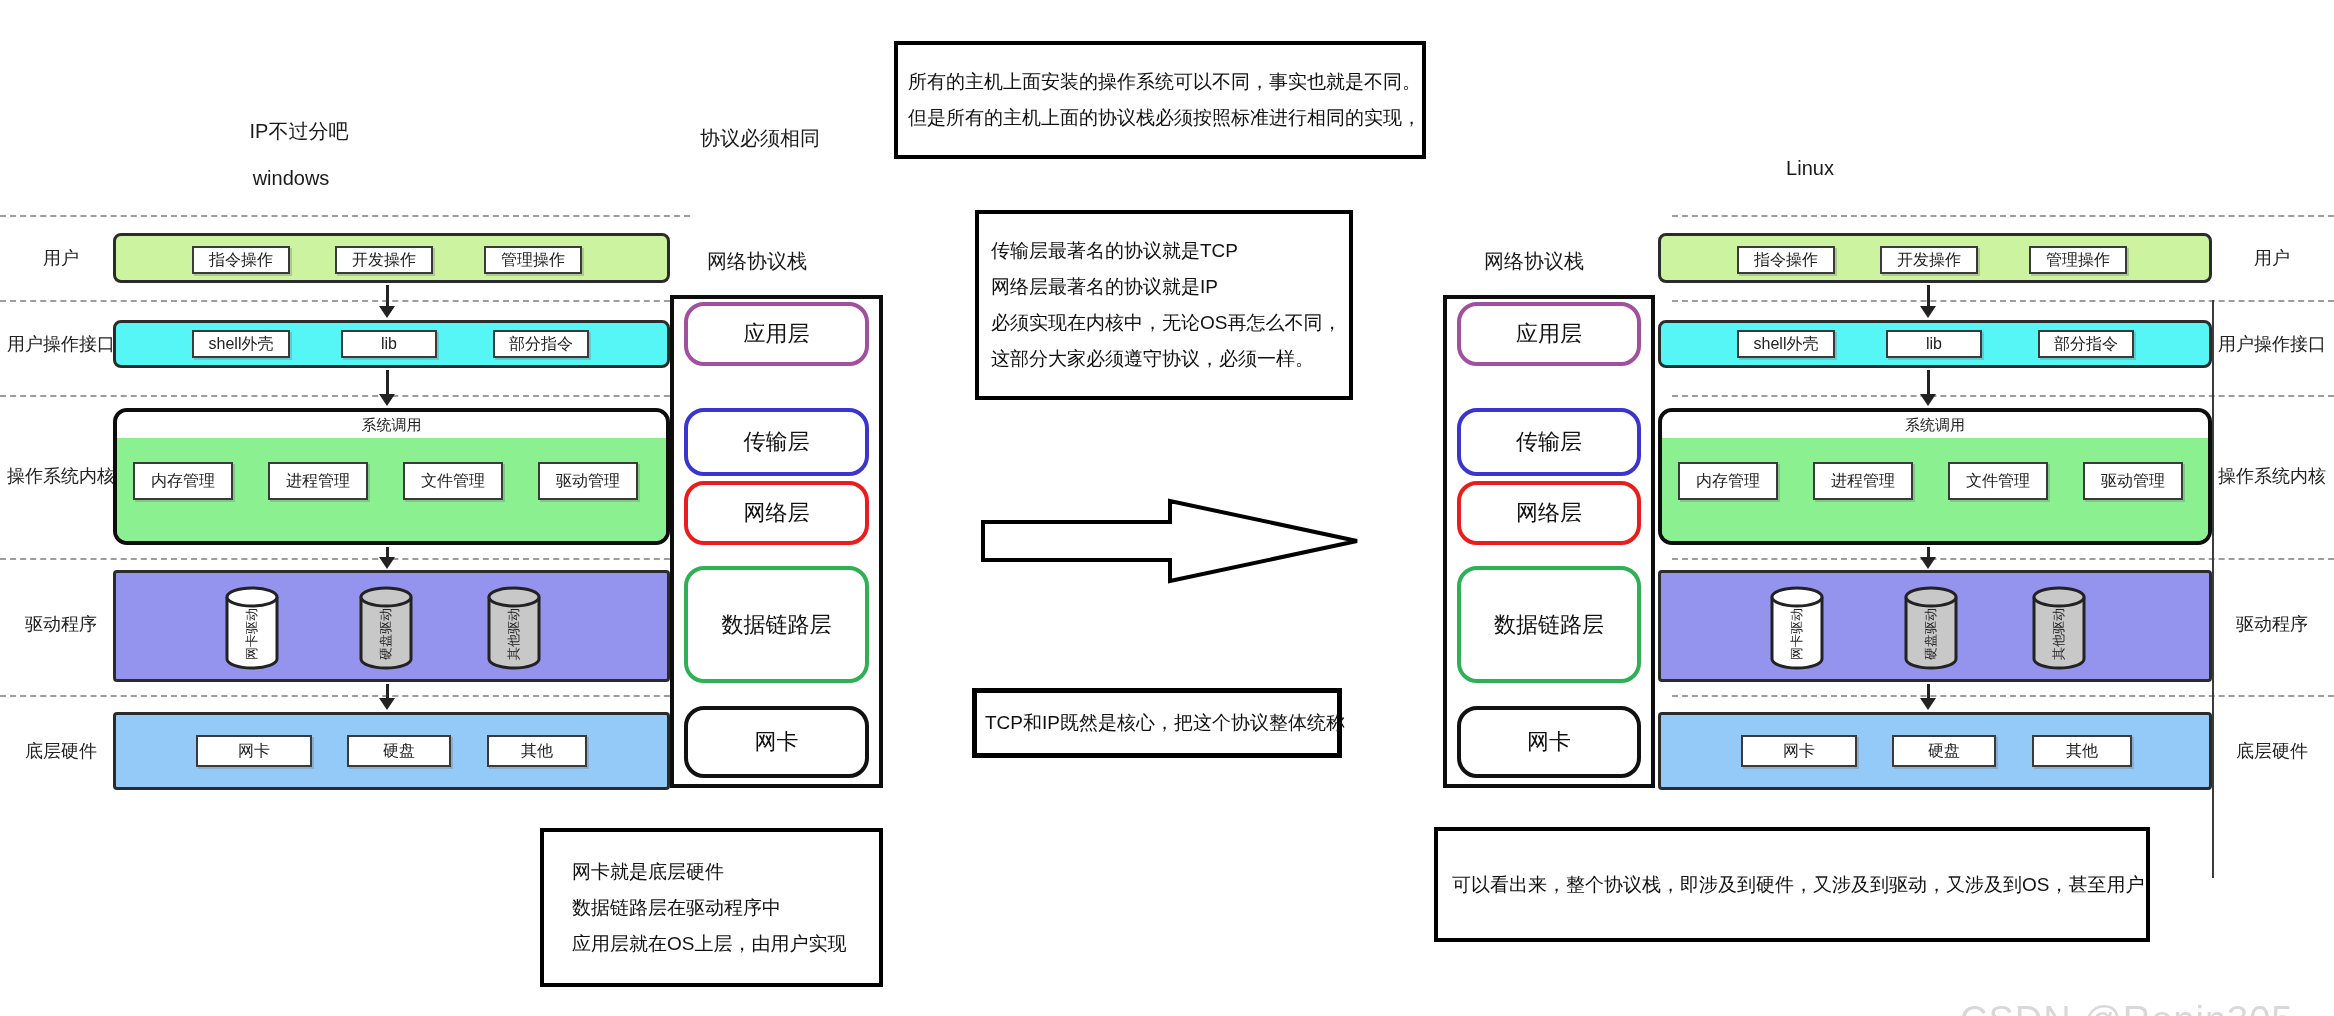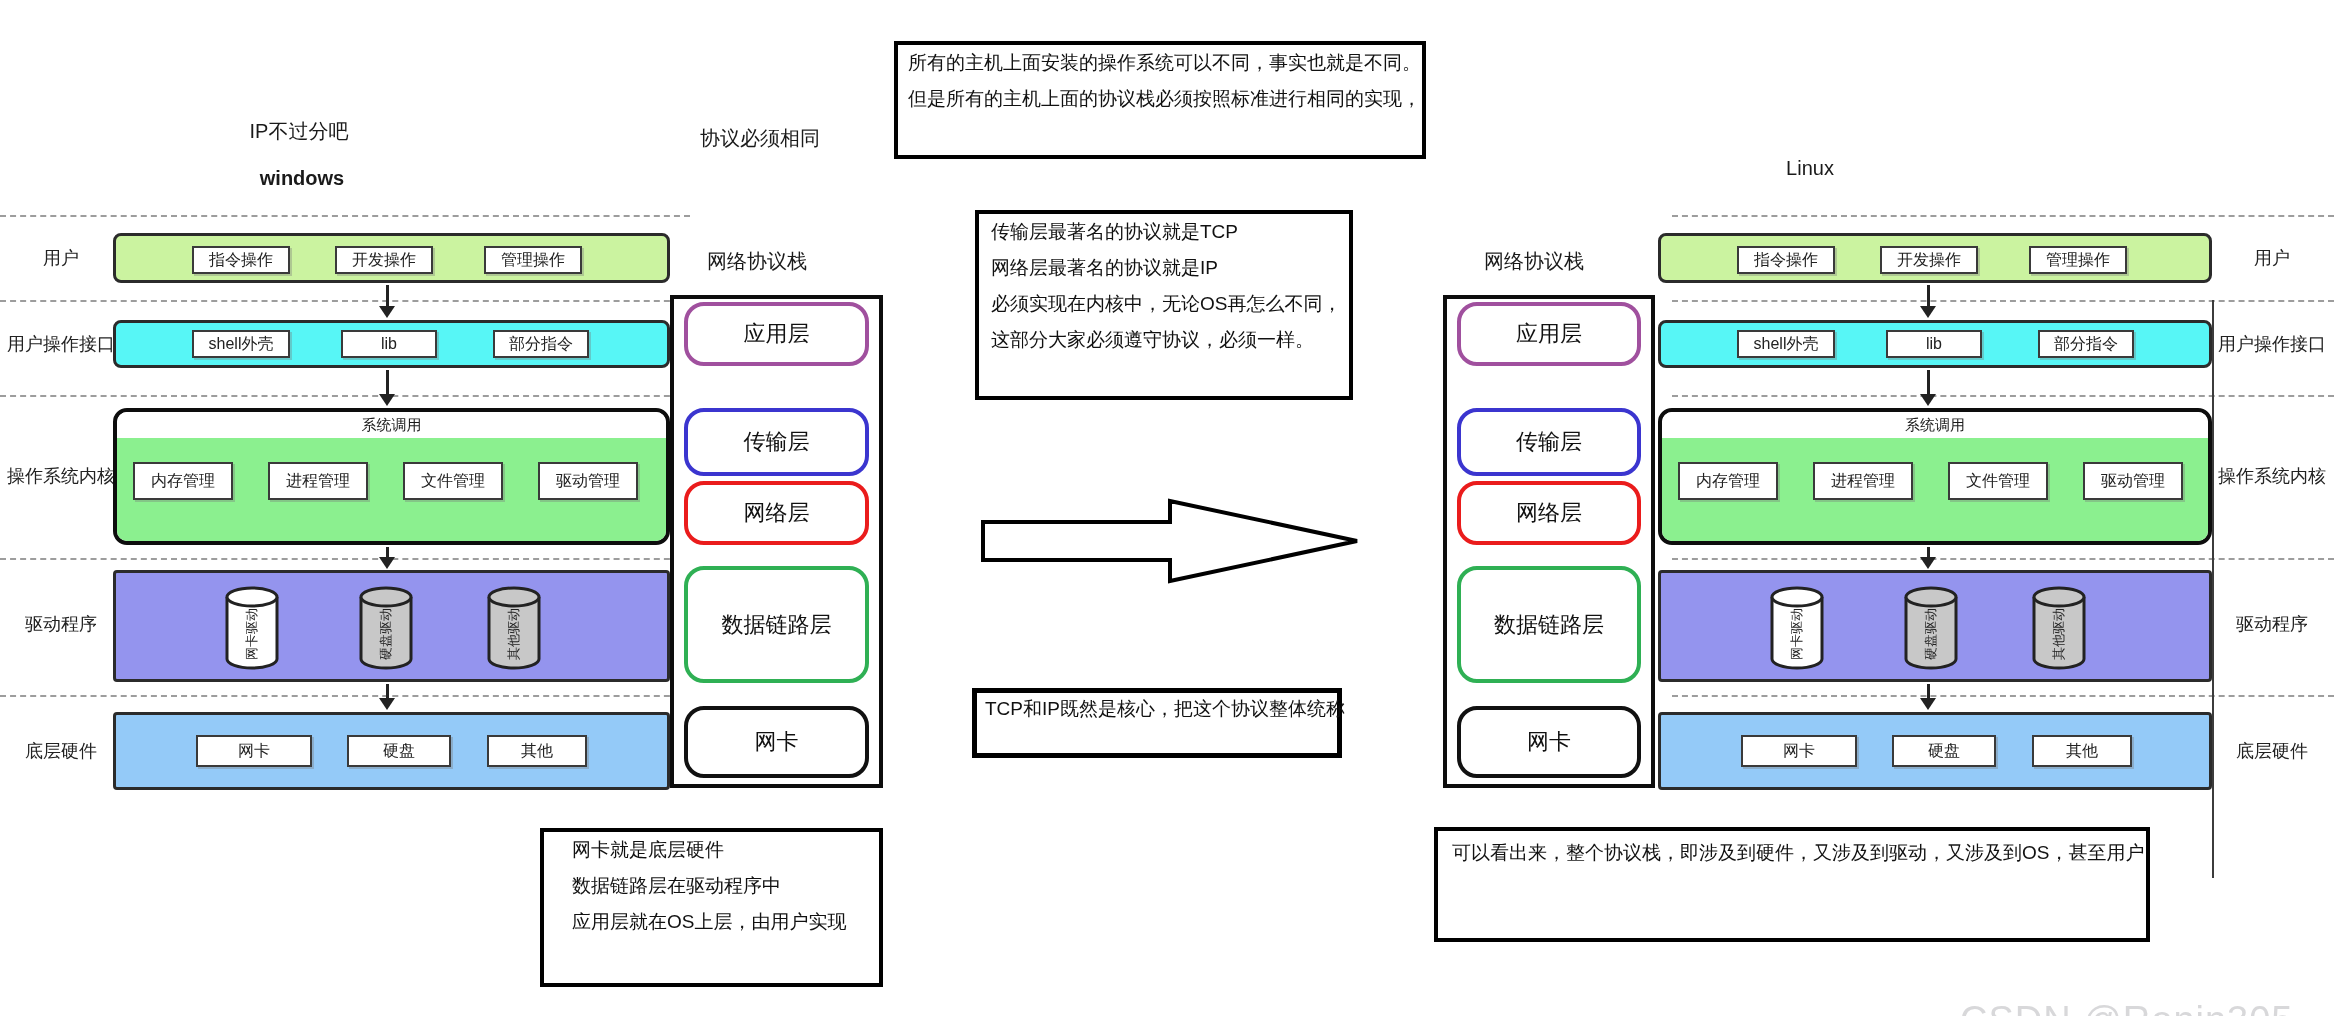--- a/index.html
+++ b/index.html
@@ -27,34 +27,34 @@
   .layer{position:absolute;box-sizing:border-box;border:4px solid #000;border-radius:20px;background:#fff;
          display:flex;align-items:center;justify-content:center;font-size:22px;color:#111;}
 
   .varrow{position:absolute;width:17px;}
   .varrow .stem{position:absolute;left:7px;top:0;bottom:10px;width:3px;background:#222;}
   .varrow .head{position:absolute;left:0;bottom:0;width:0;height:0;
                 border-left:8.5px solid transparent;border-right:8.5px solid transparent;
                 border-top:12px solid #222;}
 
   .notebox{position:absolute;box-sizing:border-box;background:#fff;border:4px solid #000;
-           display:flex;flex-direction:column;font-size:19px;color:#111;}
+           display:flex;flex-direction:column;justify-content:center;font-size:19px;color:#111;}
   .notebox .line{white-space:nowrap;}
 
   .cyl{position:absolute;overflow:visible;}
   .watermark{position:absolute;font-size:38px;letter-spacing:1px;
              text-shadow:1px 1px 0 #ffffff;}
 </style>
 </head>
 <body>
 
 <div class="canvas">
 
   <div class="title ctr" style="left:299px;top:131px;">IP不过分吧</div>
-  <div class="title ctr" style="left:302px;top:178px;font-weight:bold;">windows</div>
+  <div class="title ctr" style="left:291px;top:178px;">windows</div>
   <div class="title ctr" style="left:760px;top:138px;">协议必须相同</div>
   <div class="title ctr" style="left:1810px;top:168px;">Linux</div>
 
   <div class="hdash" style="left:0;width:690px;top:215px;"></div>
   <div class="hdash" style="left:0;width:690px;top:300px;"></div>
   <div class="hdash" style="left:0;width:690px;top:395px;"></div>
   <div class="hdash" style="left:0;width:690px;top:558px;"></div>
   <div class="hdash" style="left:0;width:690px;top:695px;"></div>
   <div class="hdash" style="left:1672px;width:662px;top:215px;"></div>
   <div class="hdash" style="left:1672px;width:662px;top:300px;"></div>

